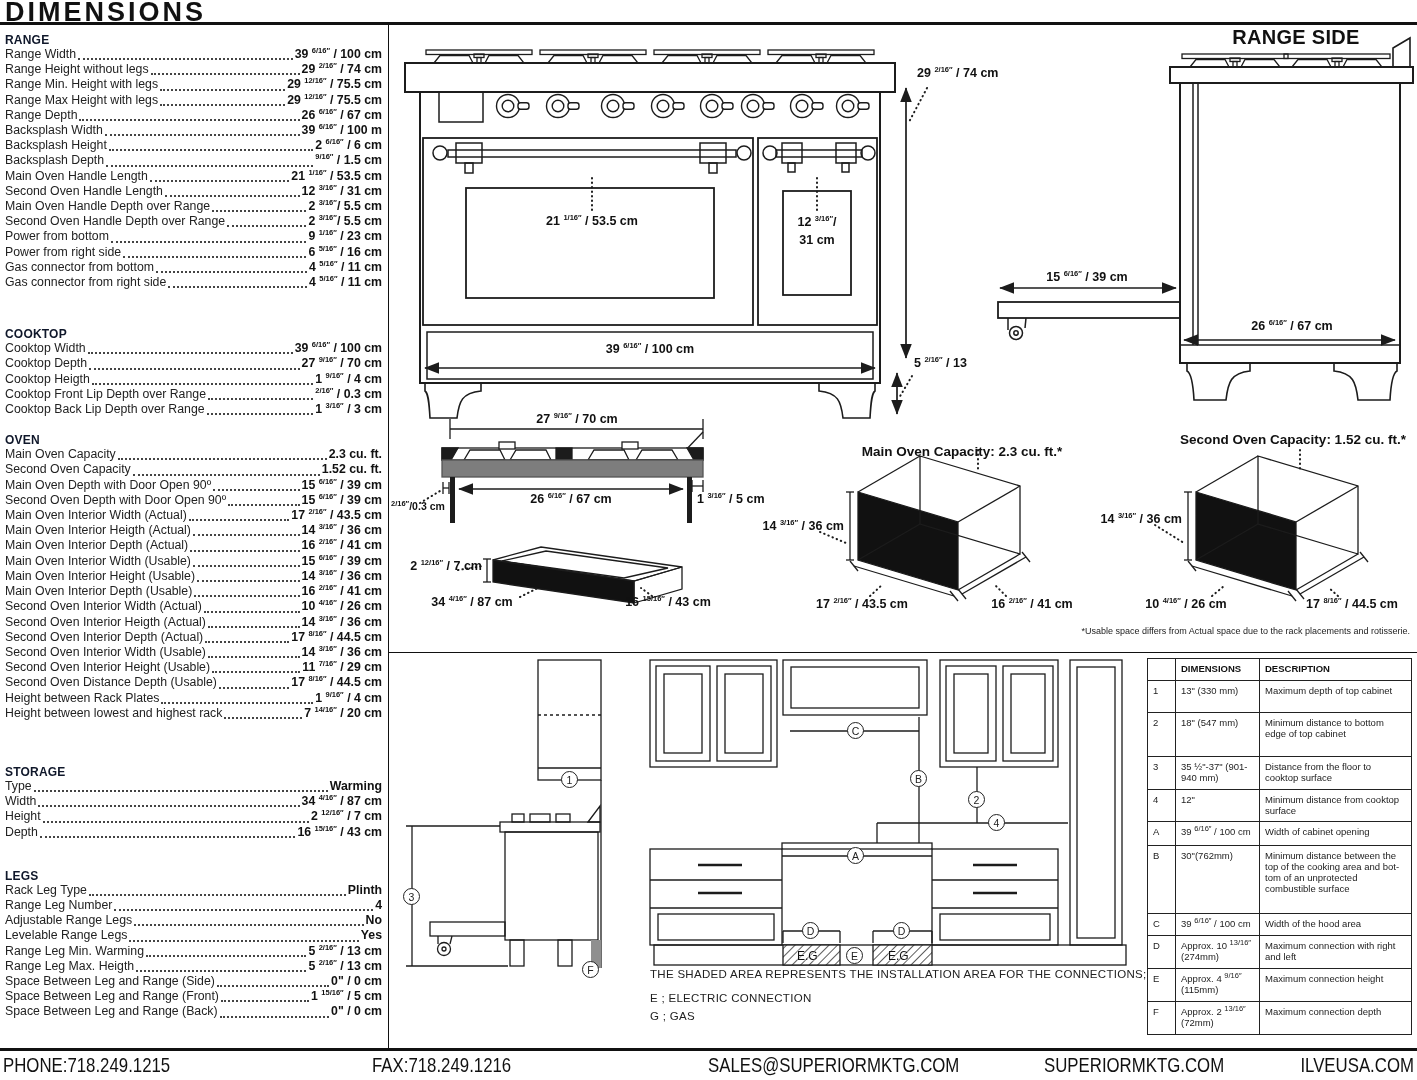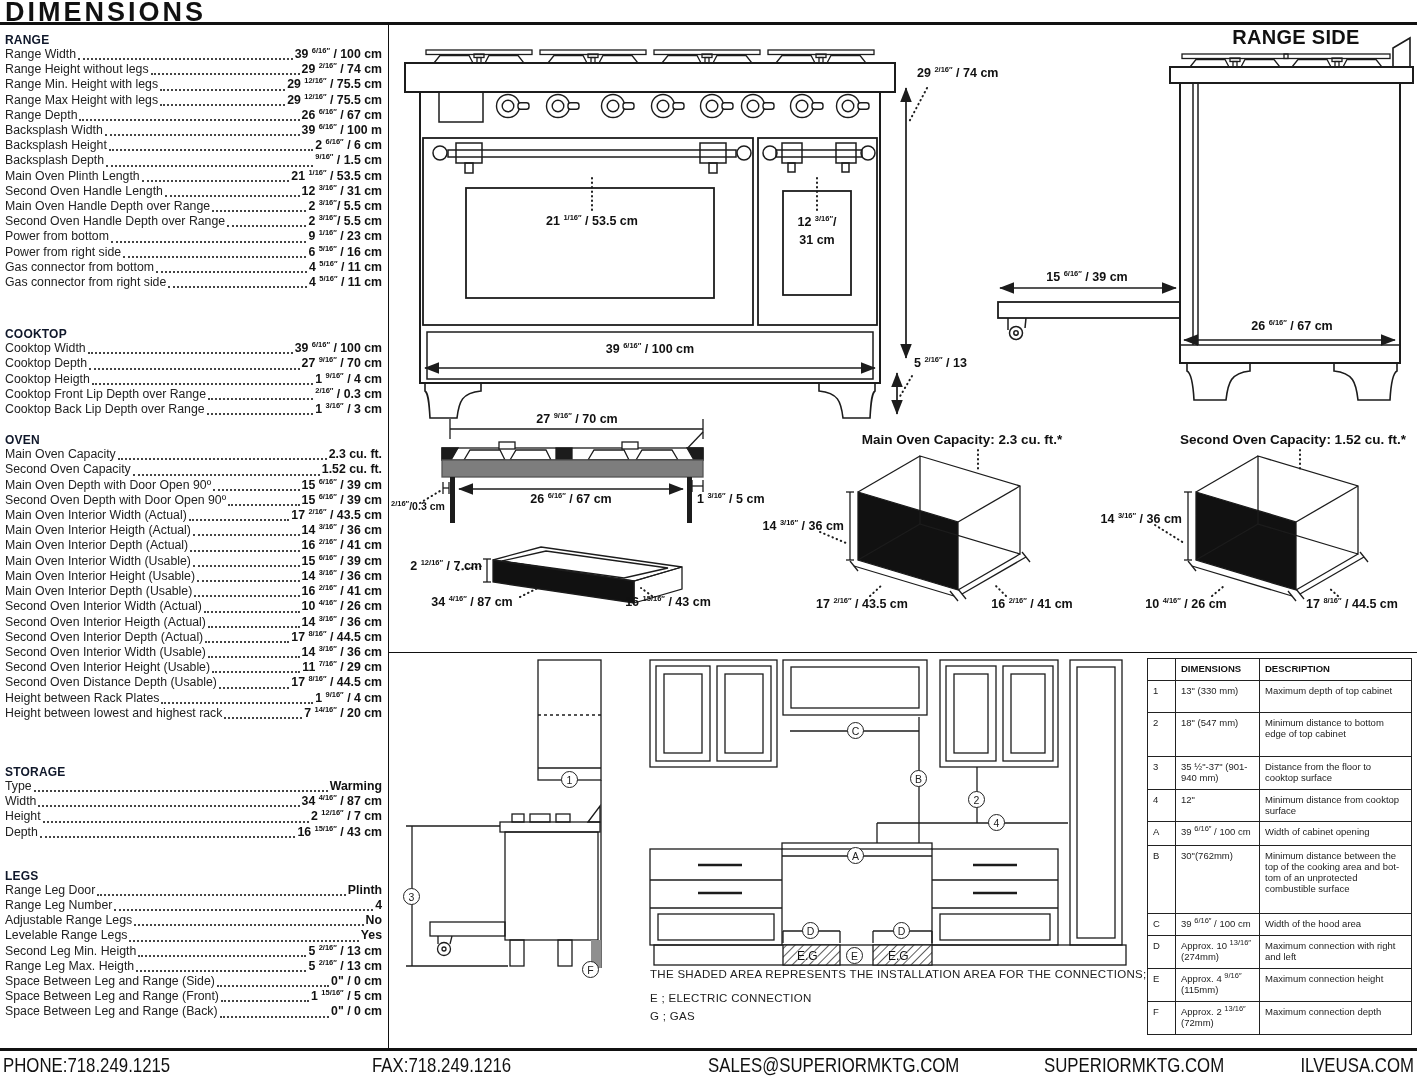--- a/index.html
+++ b/index.html
@@ -92,21 +92,21 @@
             <span class="spec-label">Backsplash Height</span>
             <span class="spec-dots"></span>
             <span class="spec-value fx">2 <sup>6/16″</sup> / 6 cm</span>
           </div>
           <div class="spec-row">
             <span class="spec-label">Backsplash Depth</span>
             <span class="spec-dots"></span>
             <span class="spec-value fx"><sup>9/16″</sup> / 1.5 cm</span>
           </div>
           <div class="spec-row">
-            <span class="spec-label">Main Oven Plinth Length</span>
+            <span class="spec-label">Main Oven Handle Length</span>
             <span class="spec-dots"></span>
             <span class="spec-value fx">21 <sup>1/16″</sup> / 53.5 cm</span>
           </div>
           <div class="spec-row">
             <span class="spec-label">Second Oven Handle Length</span>
             <span class="spec-dots"></span>
             <span class="spec-value fx">12 <sup>3/16″</sup> / 31 cm</span>
           </div>
           <div class="spec-row">
             <span class="spec-label">Main Oven Handle Depth over Range</span>
@@ -291,41 +291,41 @@
             <span class="spec-dots"></span>
             <span class="spec-value fx">16 <sup>15/16″</sup> / 43 cm</span>
           </div>
         </div>
     </div>
     <div class="m-legs">
       <div class="spec-section-title">LEGS</div>
       <div>
 
       <div class="spec-row">
-            <span class="spec-label">Range Leg Door</span>
+            <span class="spec-label">Rack Leg Type</span>
             <span class="spec-dots"></span>
             <span class="spec-value fx">Plinth</span>
           </div>
           <div class="spec-row">
             <span class="spec-label">Range Leg Number</span>
             <span class="spec-dots"></span>
             <span class="spec-value fx">4</span>
           </div>
           <div class="spec-row">
             <span class="spec-label">Adjustable Range Legs</span>
             <span class="spec-dots"></span>
             <span class="spec-value fx">No</span>
           </div>
           <div class="spec-row">
             <span class="spec-label">Levelable Range Legs</span>
             <span class="spec-dots"></span>
             <span class="spec-value fx">Yes</span>
           </div>
           <div class="spec-row">
-            <span class="spec-label">Second Leg Min. Heigth</span>
+            <span class="spec-label">Range Leg Min. Warming</span>
             <span class="spec-dots"></span>
             <span class="spec-value fx">5 <sup>2/16″</sup> / 13 cm</span>
           </div>
           <div class="spec-row">
             <span class="spec-label">Range Leg Max. Heigth</span>
             <span class="spec-dots"></span>
             <span class="spec-value fx">5 <sup>2/16″</sup> / 13 cm</span>
           </div>
           <div class="spec-row">
             <span class="spec-label">Space Between Leg and Range (Side)</span>
@@ -636,30 +636,31 @@
 
   <div class="dim-label center fx" style="left:497px;top:412px;width:160px;">27 <sup>9/16″</sup> / 70 cm</div>
   <div class="dim-label center fx" style="left:491px;top:492px;width:160px;">26 <sup>6/16″</sup> / 67 cm</div>
   <div class="dim-label fx" style="left:697px;top:492px;">1 <sup>3/16″</sup> / 5 cm</div>
   <div class="dim-label small fx" style="left:391px;top:500px;"><sup>2/16″</sup>/0.3 cm</div>
 
   <div class="dim-label right fx" style="left:390px;top:559px;width:92px;">2 <sup>12/16″</sup> / 7 cm</div>
   <div class="dim-label center fx" style="left:402px;top:595px;width:140px;">34 <sup>4/16″</sup> / 87 cm</div>
   <div class="dim-label center fx" style="left:598px;top:595px;width:140px;">16 <sup>15/16″</sup> / 43 cm</div>
 
-  <div class="box-title" style="left:822px;top:432px;width:280px;">Main Oven Capacity: 2.3 cu. ft.*</div>
+  <div class="box-title" style="left:822px;top:444px;width:280px;">Main Oven Capacity: 2.3 cu. ft.*</div>
   <div class="dim-label right fx" style="left:734px;top:519px;width:110px;">14 <sup>3/16″</sup> / 36 cm</div>
   <div class="dim-label center fx" style="left:792px;top:597px;width:140px;">17 <sup>2/16″</sup> / 43.5 cm</div>
   <div class="dim-label center fx" style="left:962px;top:597px;width:140px;">16 <sup>2/16″</sup> / 41 cm</div>
 
   <div class="box-title" style="left:1153px;top:432px;width:280px;">Second Oven Capacity: 1.52 cu. ft.*</div>
   <div class="dim-label right fx" style="left:1072px;top:512px;width:110px;">14 <sup>3/16″</sup> / 36 cm</div>
   <div class="dim-label center fx" style="left:1116px;top:597px;width:140px;">10 <sup>4/16″</sup> / 26 cm</div>
   <div class="dim-label center fx" style="left:1282px;top:597px;width:140px;">17 <sup>8/16″</sup> / 44.5 cm</div>
 
+  <div class="footnote" style="top:626px;">*Usable space differs from Actual space due to the rack placements and rotisserie.</div>
 
   <div class="callout" style="left:561px;top:771px;">1</div>
   <div class="callout" style="left:403px;top:888px;">3</div>
   <div class="callout" style="left:582px;top:961px;">F</div>
   <div class="callout" style="left:847px;top:722px;">C</div>
   <div class="callout" style="left:910px;top:770px;">B</div>
   <div class="callout" style="left:968px;top:791px;">2</div>
   <div class="callout" style="left:988px;top:814px;">4</div>
   <div class="callout" style="left:847px;top:847px;">A</div>
   <div class="callout" style="left:802px;top:922px;">D</div>

